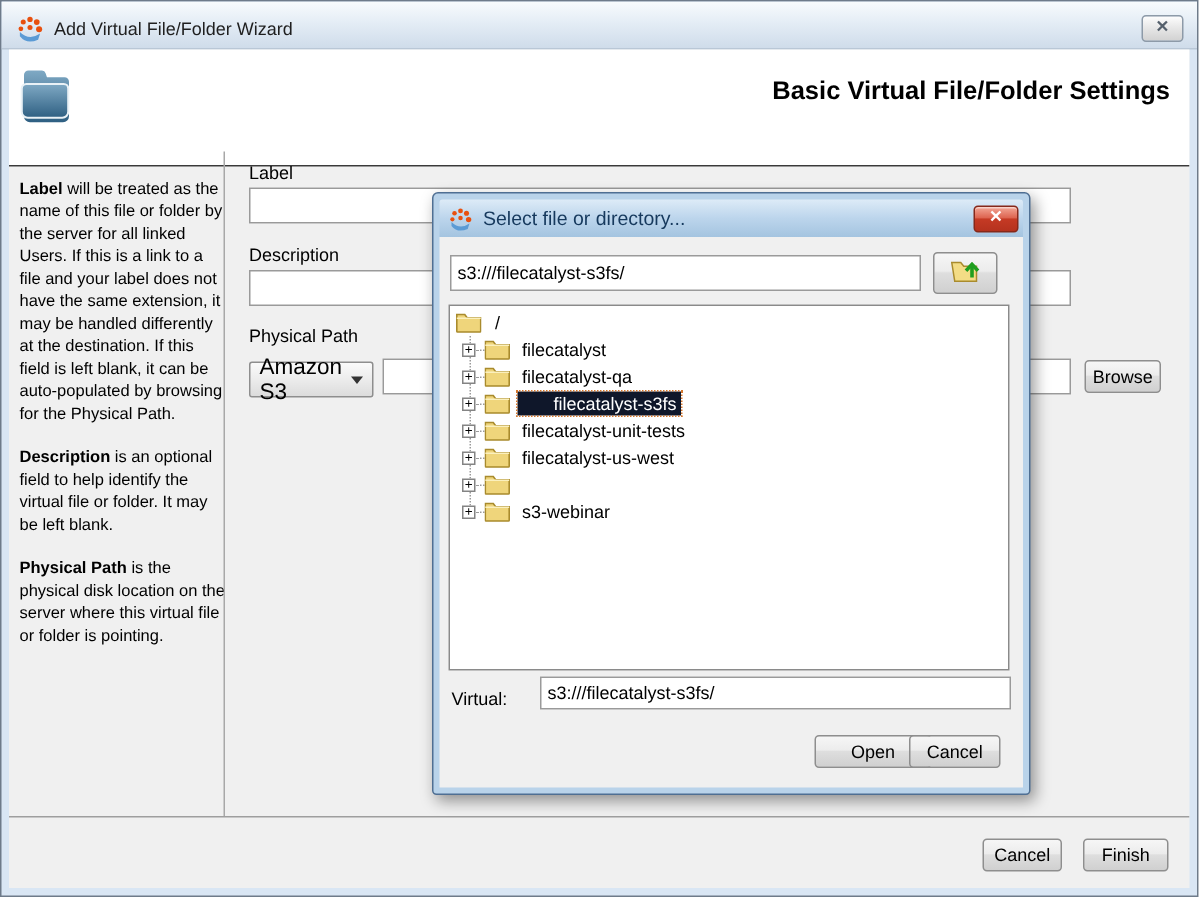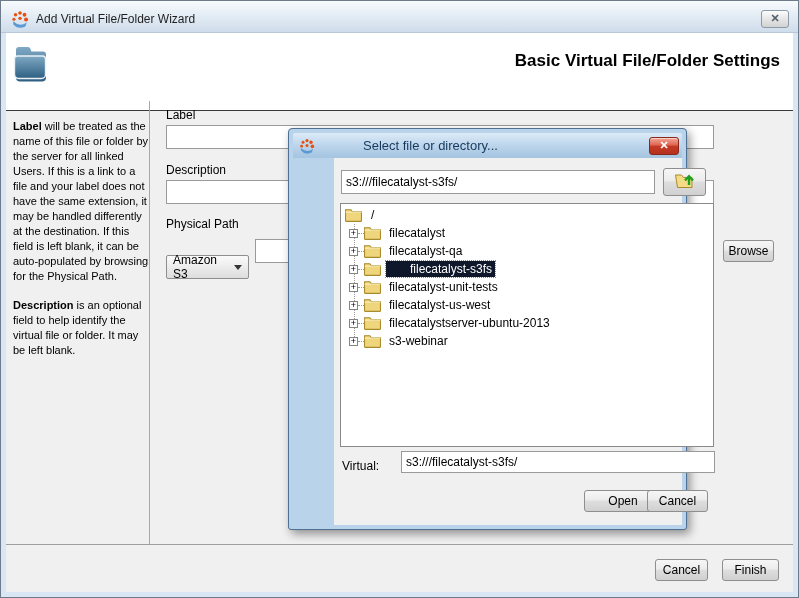--- a/index.html
+++ b/index.html
@@ -58,55 +58,54 @@
     background:#fff; font-size:12px; padding:0 4px; color:#000;
     font-family:"Liberation Sans",sans-serif;
   }
   .btn {
     position:absolute; border:1px solid #8e8e8e; border-radius:3px;
     background:linear-gradient(#f6f6f6, #ececec 45%, #dedede 50%, #d0d0d0);
     font-size:12px; color:#000; text-align:center; cursor:pointer;
     font-family:"Liberation Sans",sans-serif;
   }
   .combo {
-    position:absolute; left:160px; top:222px; width:83px; height:24px;
+    position:absolute; left:160px; top:208px; width:83px; height:24px;
     border:1px solid #8e8e8e; border-radius:2px;
     background:linear-gradient(#fafafa, #ececec 50%, #dcdcdc);
-    font-size:12px; display:flex; align-items:center; padding:0 6px; cursor:pointer;
+    font-size:15px; display:flex; align-items:center; padding:0 6px; cursor:pointer;
   }
   .combo .combo-text { flex:1; }
   .combo .arrow {
     width:0; height:0; border-left:4px solid transparent;
     border-right:4px solid transparent; border-top:5px solid #333; margin-left:4px;
   }
   .h-divider { position:absolute; left:0; right:0; top:511px; height:1px; background:#9e9e9e; }
 
   
   .dialog {
     position:absolute; left:287px; top:127px; width:399px; height:402px;
     background:#b9d3ea; border:1px solid #4f6f93; border-radius:4px 4px 3px 3px;
     padding:4px; box-shadow:3px 4px 10px rgba(0,0,0,0.4);
     display:flex; flex-direction:column;
   }
   .dlg-titlebar {
     height:25px; display:flex; align-items:center; padding:0 3px 0 6px;
     background:linear-gradient(#ddebf7, #bcd5ec 50%, #a4c4e0);
     border-radius:2px 2px 0 0;
-    gap:41px;
   }
   .dlg-titlebar .app-icon { width:16px; height:16px; margin-right:7px; }
   .dlg-titlebar .dlg-title { flex:1; font-size:13px; color:#16395d; }
   .dlg-close {
     width:30px; height:18px; border:1px solid #86281a; border-radius:3px;
     background:linear-gradient(#f3a796, #dd6450 45%, #c53a24 50%, #b5321e);
     color:#fff; font-size:11px; font-weight:bold; line-height:15px; text-align:center;
     cursor:pointer; box-shadow:inset 0 1px 0 rgba(255,255,255,.5);
     font-family:"Liberation Sans",sans-serif;
   }
-  .dlg-body { position:relative; flex:1; background:#f0f0f0;margin-left:41px; }
+  .dlg-body { position:relative; flex:1; background:#f0f0f0; }
 
   .dlg-path { left:7px; top:12px; width:314px; }
   .up-btn {
     left:329px; top:10px; width:43px; height:28px;
     display:flex; align-items:center; justify-content:center;
   }
 
   .tree {
     position:absolute; left:6px; top:45px; width:374px; height:244px;
     background:#fff; border:1px solid #8a8a8a; overflow:hidden;
@@ -178,20 +177,21 @@
           <path d="M4 8 h11 a2.5 2.5 0 0 1 2.4 1.8 l0.9 2.7 h11.7 a3 3 0 0 1 3 3 v23 a4 4 0 0 1 -4 4 h-22 a4 4 0 0 1 -4 -4 v-27.5 a3 3 0 0 1 3 -3z" fill="url(#bf)"></path>
           <path d="M4.5 17 h25 a3 3 0 0 1 3 3 v15.5 a4 4 0 0 1 -4 4 h-23 a4 4 0 0 1 -4 -4 v-15.5 a3 3 0 0 1 3 -3z" fill="url(#bf)" stroke="#e9f1f6" stroke-width="1.4"></path>
         </svg>
       </span>
       <h1>Basic Virtual File/Folder Settings</h1>
     </div>
 
     <div class="sidebar">
       <p><b>Label</b><span> will be treated as the name of this file or folder by the server for all linked Users. If this is a link to a file and your label does not have the same extension, it may be handled differently at the destination. If this field is left blank, it can be auto-populated by browsing for the Physical Path.</span></p>
       <p><b>Description</b><span> is an optional field to help identify the virtual file or folder. It may be left blank.</span></p>
+      <p><b>Physical Path</b><span> is the physical disk location on the server where this virtual file or folder is pointing.</span></p>
     </div>
     <div class="v-divider"></div>
 
     <span class="fld-label" style="left:160px; top:75px;">Label</span>
     <input class="txt" style="left: 160px; top: 92px; width: 548px;" value="">
 
     <span class="fld-label" style="left:160px; top:130px;">Description</span>
     <input class="txt" style="left: 160px; top: 147px; width: 548px;" value="">
 
     <span class="fld-label" style="left:160px; top:184px;">Physical Path</span>
@@ -313,21 +313,20 @@
 
   <div class="tree-row tree-child">
     <span class="expander">+</span>
     <span class="stub"></span>
     <span class="tree-icon">
       <svg width="17" height="14" viewBox="0 0 16 13">
         <path d="M0.5 1.5 h5 l1.5 2 h8.5 v8.5 a0.5 0.5 0 0 1 -0.5 0.5 h-14 a0.5 0.5 0 0 1 -0.5 -0.5z" fill="#efd57b" stroke="#a98b2d"></path>
         <path d="M0.5 3.8 h15" stroke="#fbf0bd"></path>
       </svg>
     </span>
-    <span class="tree-label">filecatalystserver-ubuntu-2013</span>
   </div>
 
   <div class="tree-row tree-child">
     <span class="expander">+</span>
     <span class="stub"></span>
     <span class="tree-icon">
       <svg width="17" height="14" viewBox="0 0 16 13">
         <path d="M0.5 1.5 h5 l1.5 2 h8.5 v8.5 a0.5 0.5 0 0 1 -0.5 0.5 h-14 a0.5 0.5 0 0 1 -0.5 -0.5z" fill="#efd57b" stroke="#a98b2d"></path>
         <path d="M0.5 3.8 h15" stroke="#fbf0bd"></path>
       </svg>

